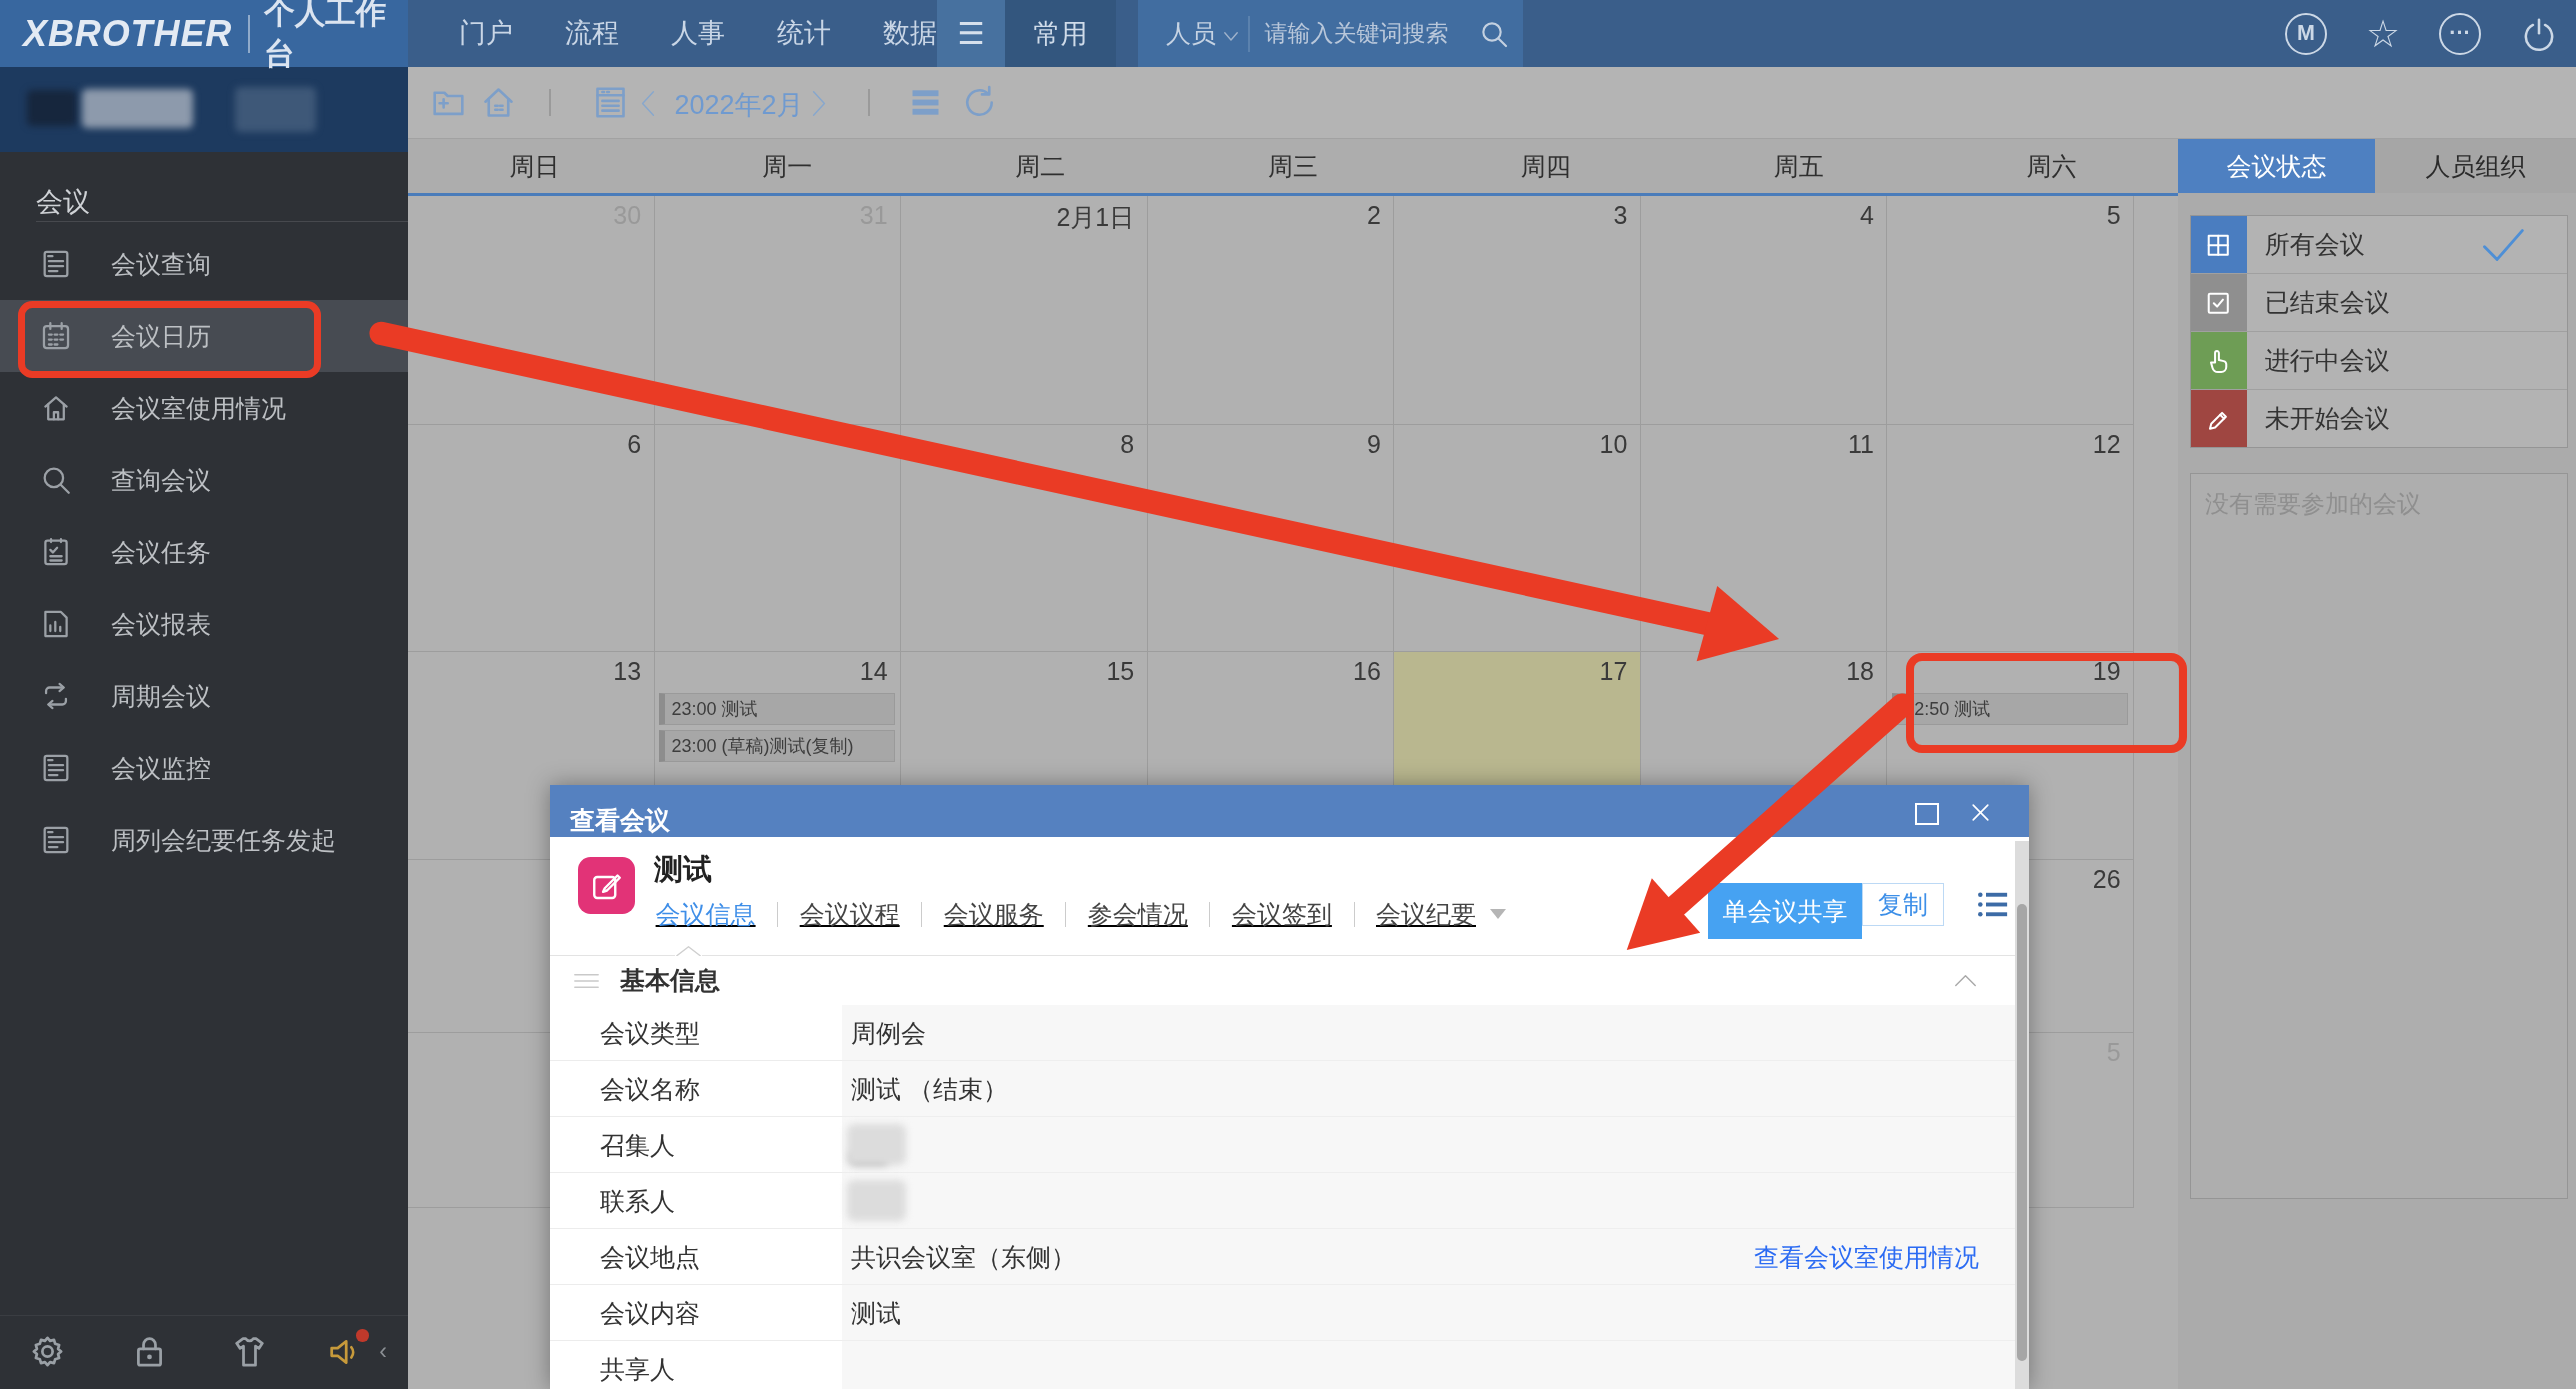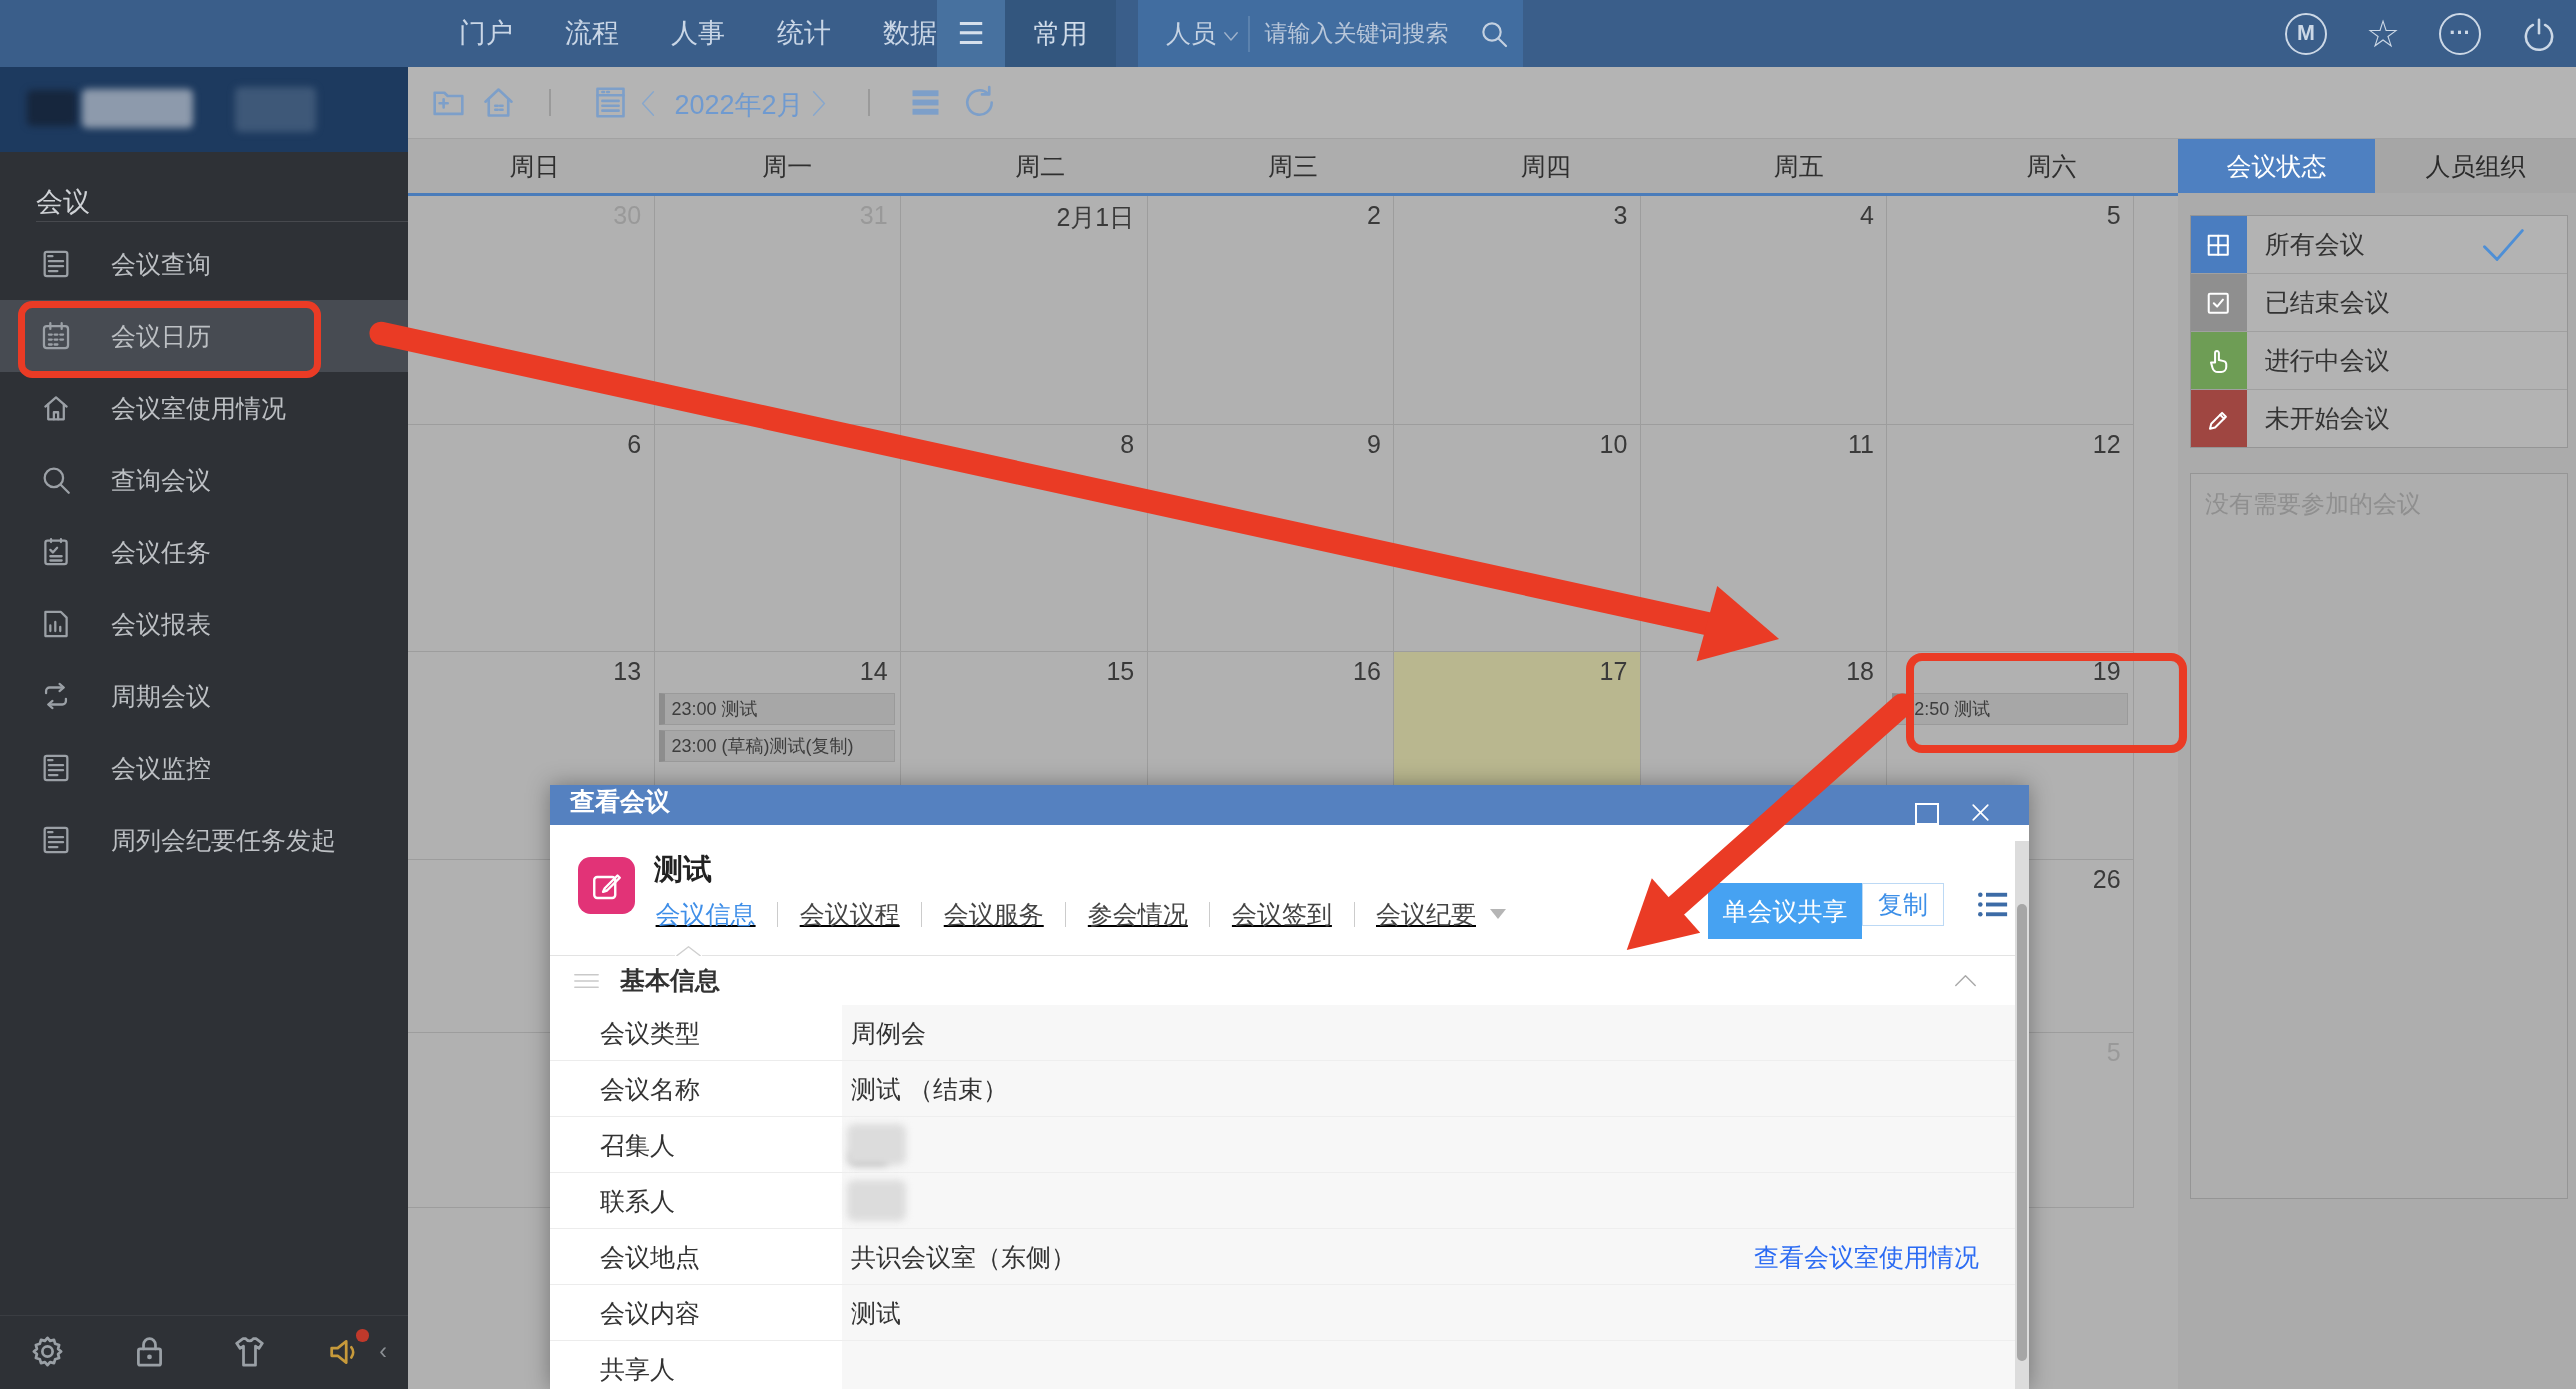--- a/index.html
+++ b/index.html
@@ -80,21 +80,21 @@
   .strow:last-child{border-bottom:none;}
   .sticon{width:56px;flex:none;display:flex;align-items:center;justify-content:center;color:#fff;}
   .st-blue{background:#4a7dc0;}.st-gray{background:#8f8f8f;}.st-green{background:#6e9d55;}.st-red{background:#9f4641;}
   .stlabel{font-size:25px;color:#333;margin-left:18px;line-height:57px;flex:1;}
   .stcheck{width:47px;height:36px;color:#4e8fd6;margin:10.8px 41px 0 0;}
   .emptybox{position:absolute;left:11.7px;top:280px;width:376px;height:724px;border:0.9px solid #959595;background:#aeaeae;}
   .emptytext{font-size:24px;color:#8f8f8f;margin:14.3px 0 0 14.3px;}
 
   
   .modal{position:absolute;left:550px;top:785px;width:1479px;height:604px;background:#fff;z-index:60;box-shadow:0 0 21.5px rgba(0,0,0,.35);}
-  .m-titlebar{position:absolute;left:0;top:0;right:0;height:40px;background:#5581c0;display:flex;align-items:flex-start;}
+  .m-titlebar{position:absolute;left:0;top:0;right:0;height:52px;background:#5581c0;display:flex;align-items:flex-end;}
   .m-title{color:#fff;font-size:25px;font-weight:700;margin-left:20px;}
   .m-max{position:absolute;right:90px;top:18px;width:20px;height:18px;border:2.7px solid #fff;cursor:pointer;}
   .m-close{position:absolute;right:36px;top:15.2px;width:25px;height:25px;color:#fff;cursor:pointer;}
   .m-edit{position:absolute;left:28px;top:72px;width:57px;height:57px;border-radius:12.5px;background:#e23377;color:#fff;display:flex;align-items:center;justify-content:center;}
   .m-meeting-title{position:absolute;left:104px;top:65px;font-size:29px;font-weight:600;color:#222;}
   .m-tabs{position:absolute;left:102px;top:111px;display:flex;align-items:center;height:36px;text-decoration:underline;}
   .m-tab{font-size:25px;color:#444;padding:0 3.6px;cursor:pointer;white-space:nowrap;}
   .m-tab.active{color:#3e8ee8;}
   .m-tabsep{width:0.9px;height:25px;background:#ccc;margin:0 18px;}
   .m-ddcaret{width:0;height:0;border-left:8px solid transparent;border-right:8px solid transparent;border-top:10px solid #b5b5b5;margin-left:10.8px;}
@@ -122,20 +122,25 @@
   .redbox1{position:absolute;left:18px;top:301px;width:289px;height:63px;border:7.2px solid #ea3b25;border-radius:14.3px;}
   .redbox2{position:absolute;left:1906px;top:653px;width:265px;height:84px;border:8px solid #ea3b25;border-radius:16px;}
   .arrows{position:absolute;left:0;top:0;width:2576px;height:1389px;}
 </style>
 </head>
 <body>
 
 <div class="screen">
 
   <div class="topbar">
+    <div class="logo-area">
+      <span class="logo">XBROTHER</span>
+      <span class="logo-sep"></span>
+      <span class="workspace">个人工作台</span>
+    </div>
     <div class="topnav">
       <span class="nav-item">门户</span>
       <span class="nav-item">流程</span>
       <span class="nav-item">人事</span>
       <span class="nav-item">统计</span>
       <span class="nav-item">数据</span>
     </div>
     <div class="tile-menu">
         <span>☰</span>
       </div>

